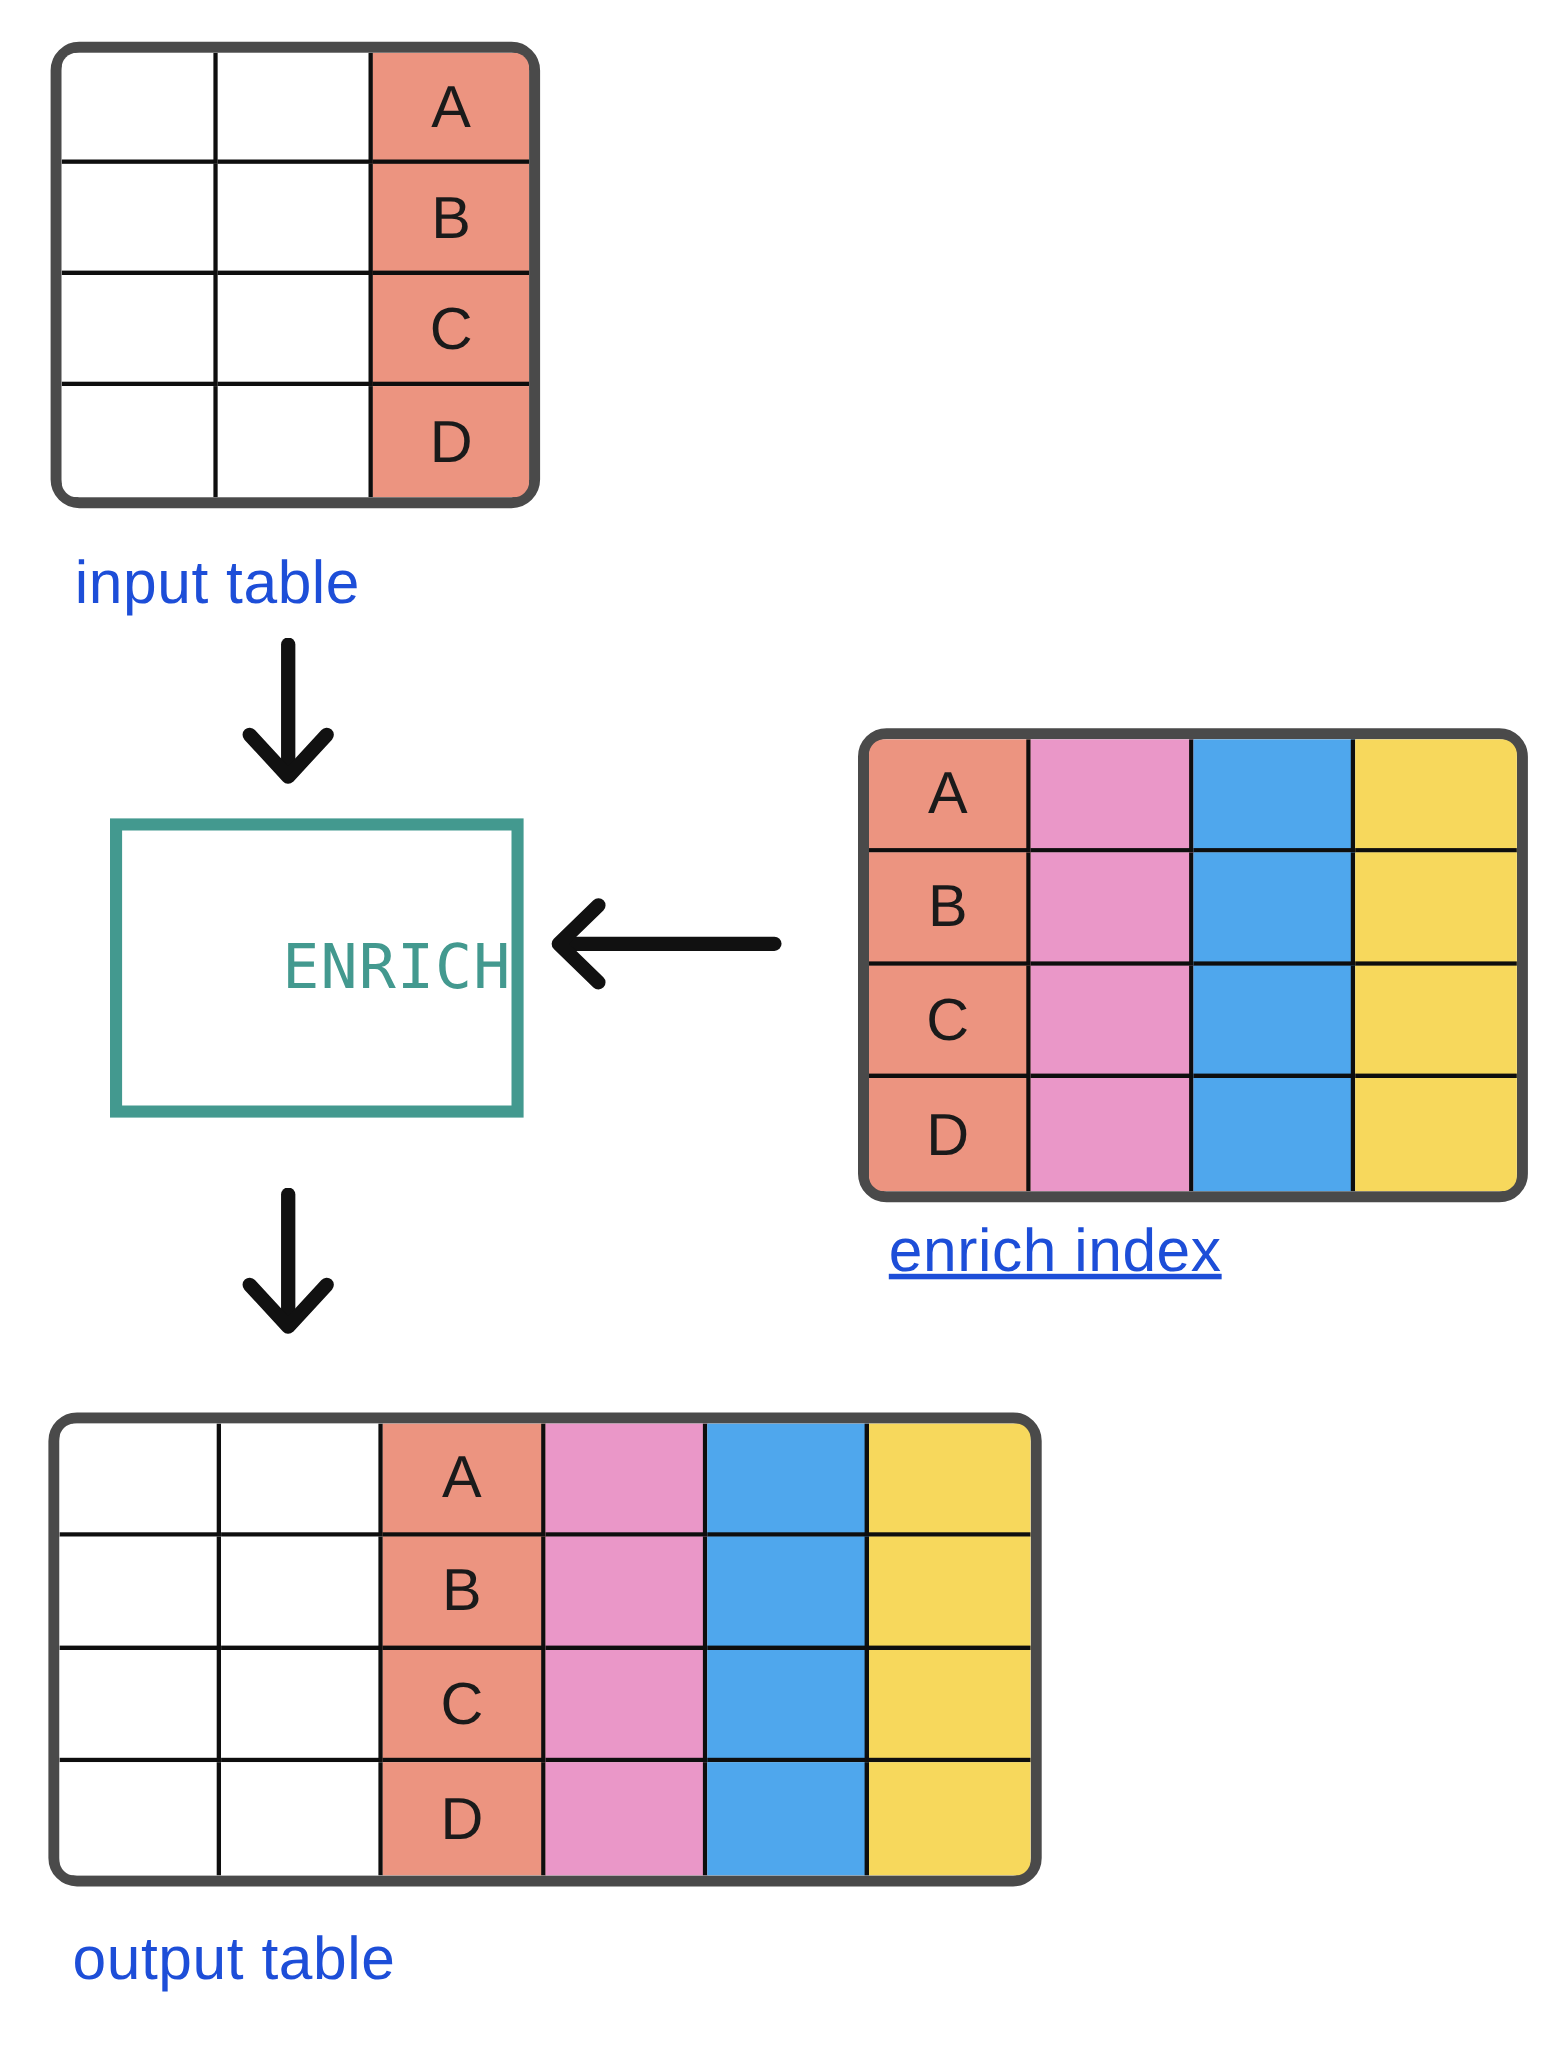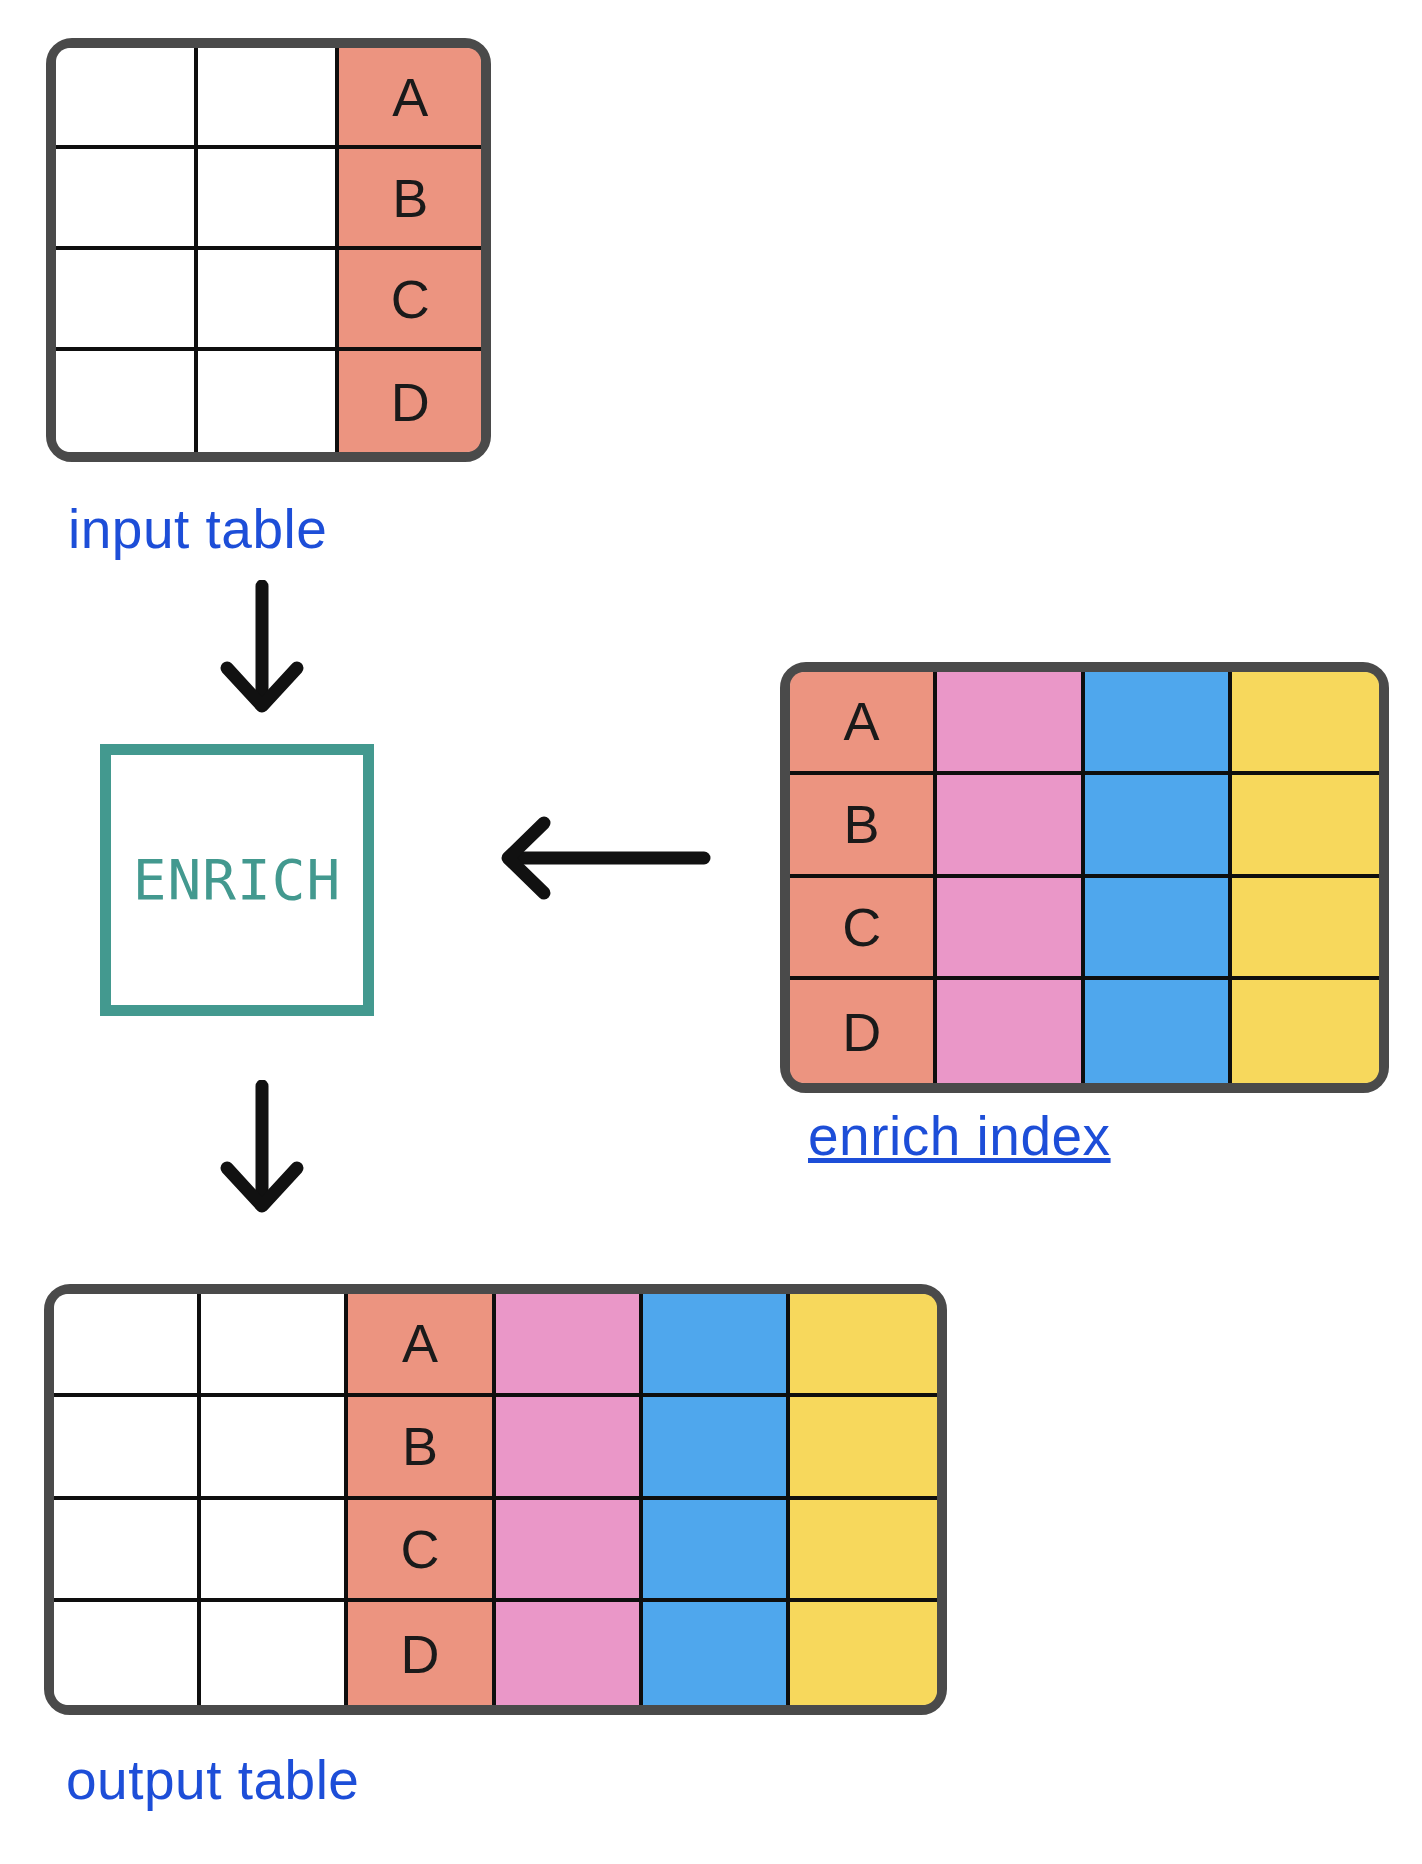--- a/index.html
+++ b/index.html
@@ -34,23 +34,23 @@
   .dlabel{
     position:absolute;font-size:55px;line-height:1.2;color:#1d4ed8;
     letter-spacing:0.5px;white-space:nowrap;
   }
   #input-label {left:68px;  top:496px;}
   #enrich-label{left:808px; top:1103px;text-decoration:underline;}
   #output-label{left:66px;  top:1747px;}
 
   
   #enrich-box{
-    left:100px;top:744px;width:274px;height:272px;box-sizing:border-box;
+    left:100px;top:744px;width:376px;height:272px;box-sizing:border-box;
     border:11px solid var(--teal);background:#ffffff;
-    display:flex;flex-direction:column;align-items:center;justify-content:center;
+    display:flex;flex-direction:column;align-items:flex-end;justify-content:center;
     gap:8px;
   }
   #enrich-box .cmd-line1{
     font-family:"DejaVu Sans Mono", monospace;
     font-size:56px;line-height:1.1;color:var(--teal);letter-spacing:1px;
   }
   #enrich-box .cmd-line2{
     font-family:"Liberation Sans", sans-serif;
     font-size:56px;line-height:1.1;color:var(--teal);
   }

